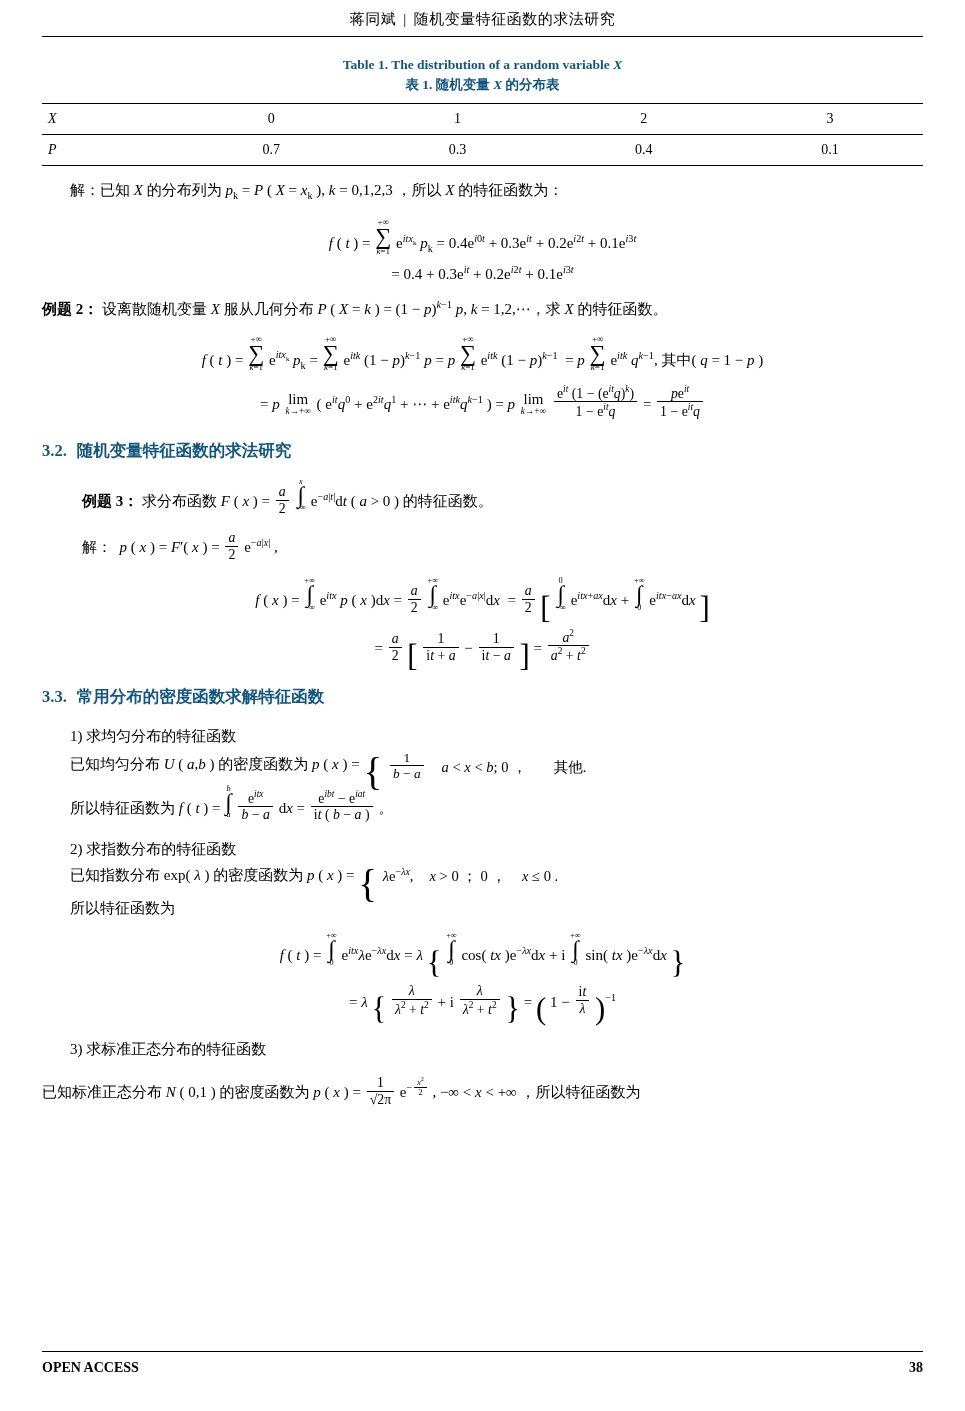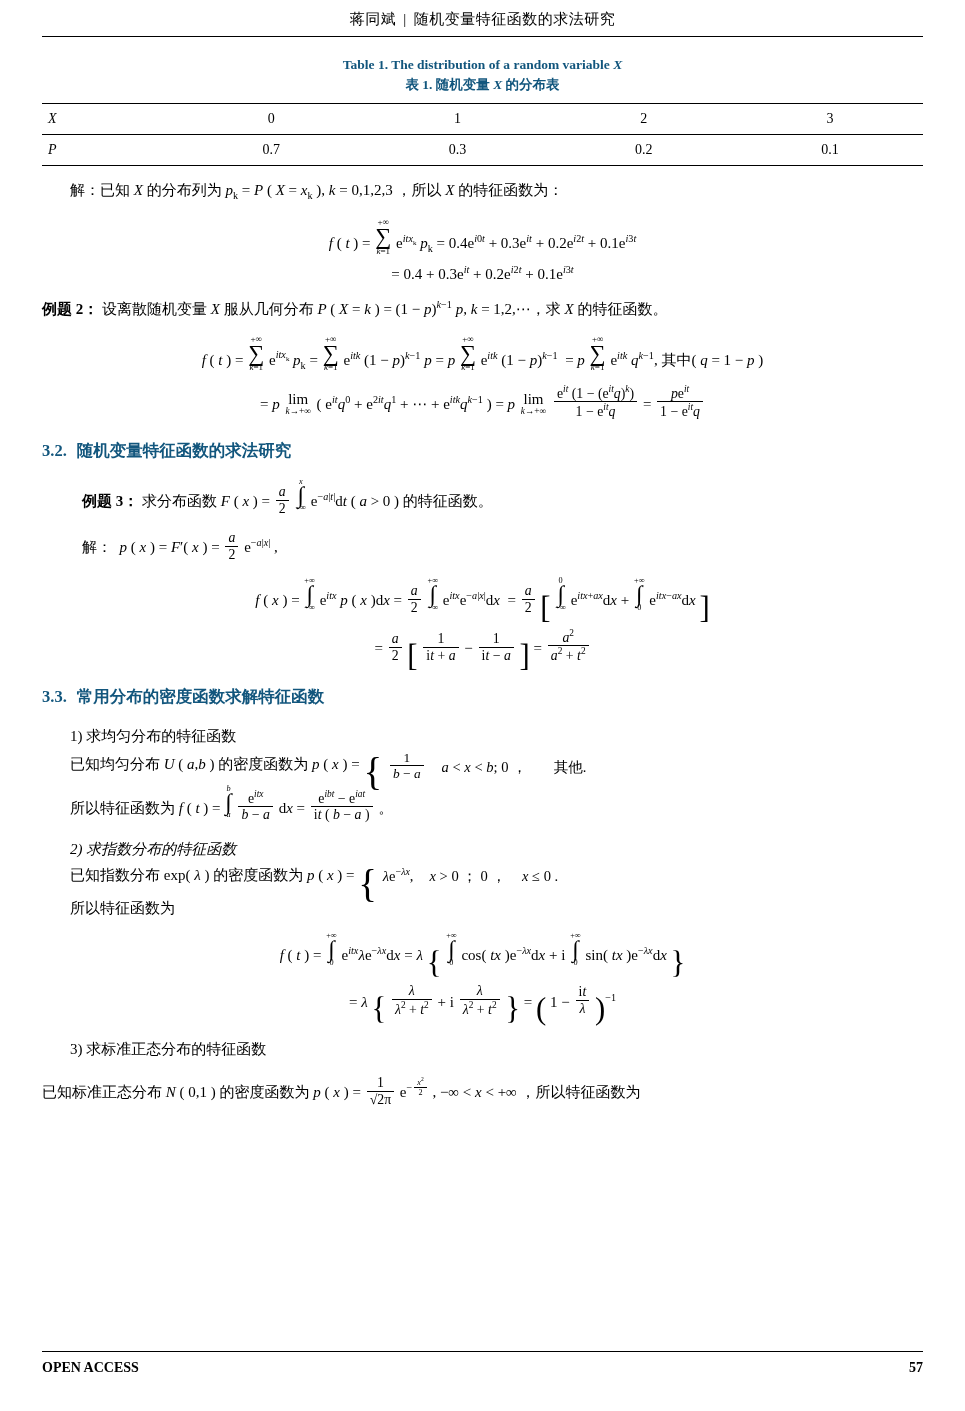--- a/index.html
+++ b/index.html
@@ -201,21 +201,21 @@
         <th>1</th>
         <th>2</th>
         <th>3</th>
       </tr>
     </thead>
     <tbody>
       <tr>
         <td class="rowlab">P</td>
         <td>0.7</td>
         <td>0.3</td>
-        <td>0.2</td>
+        <td>0.4</td>
         <td>0.1</td>
       </tr>
     </tbody>
   </table>
 
   <div class="para ind2">
     解：已知 <i>X</i> 的分布列为 <i>p</i><sub>k</sub> = <i>P</i> ( <i>X</i> = <i>x</i><sub>k</sub> ), <i>k</i> = 0,1,2,3 ，所以 <i>X</i> 的特征函数为：
   </div>
 
   <div class="eq" style="margin-top:14px;">
@@ -318,21 +318,21 @@
   </div>
   <div class="para ind2" style="margin-top:0px;">
     所以特征函数为 <i>f</i> ( <i>t</i> ) =
     <span class="intg"><span class="top"><i>b</i></span><span class="s">∫</span><span class="bot"><i>a</i></span></span>
     <span class="frac"><span class="n">e<sup><i>itx</i></sup></span><span class="d"><i>b</i> − <i>a</i></span></span>
     d<i>x</i> =
     <span class="frac"><span class="n">e<sup><i>ibt</i></sup> − e<sup><i>iat</i></sup></span><span class="d">i<i>t</i> ( <i>b</i> − <i>a</i> )</span></span>
     。
   </div>
 
-  <div class="para ind2" style="margin-top:14px;font-style:italic;">
+  <div class="para ind2" style="margin-top:14px;">
     <span>2)</span>
     <span>求指数分布的特征函数</span>
   </div>
   <div class="para ind2" style="margin-top:2px;">
     已知指数分布 exp( <i>λ</i> ) 的密度函数为 <i>p</i> ( <i>x</i> ) =
     <span class="brace">{</span>
     <span class="cases">
       <span class="row"><i>λ</i>e<sup>−<i>λx</i></sup>,<span class="cond"><i>x</i> &gt; 0 ；</span></span>
       <span class="row">0 ，<span class="cond"><i>x</i> ≤ 0 .</span></span>
     </span>
@@ -374,16 +374,16 @@
   <div class="para" style="margin-top:14px;">
     已知标准正态分布 <i>N</i> ( 0,1 ) 的密度函数为 <i>p</i> ( <i>x</i> ) =
     <span class="frac"><span class="n">1</span><span class="d">√2π</span></span>
     e<sup>−<span class="frac" style="font-size:0.8em;"><span class="n"><i>x</i><sup>2</sup></span><span class="d">2</span></span></sup>
     , −∞ &lt; <i>x</i> &lt; +∞ ，所以特征函数为
   </div>
 
   <div class="footer-rule"></div>
   <div class="footer">
     <span>OPEN ACCESS</span>
-    <span>57</span>
+    <span>38</span>
   </div>
 
 </div>
 
 </body></html>

